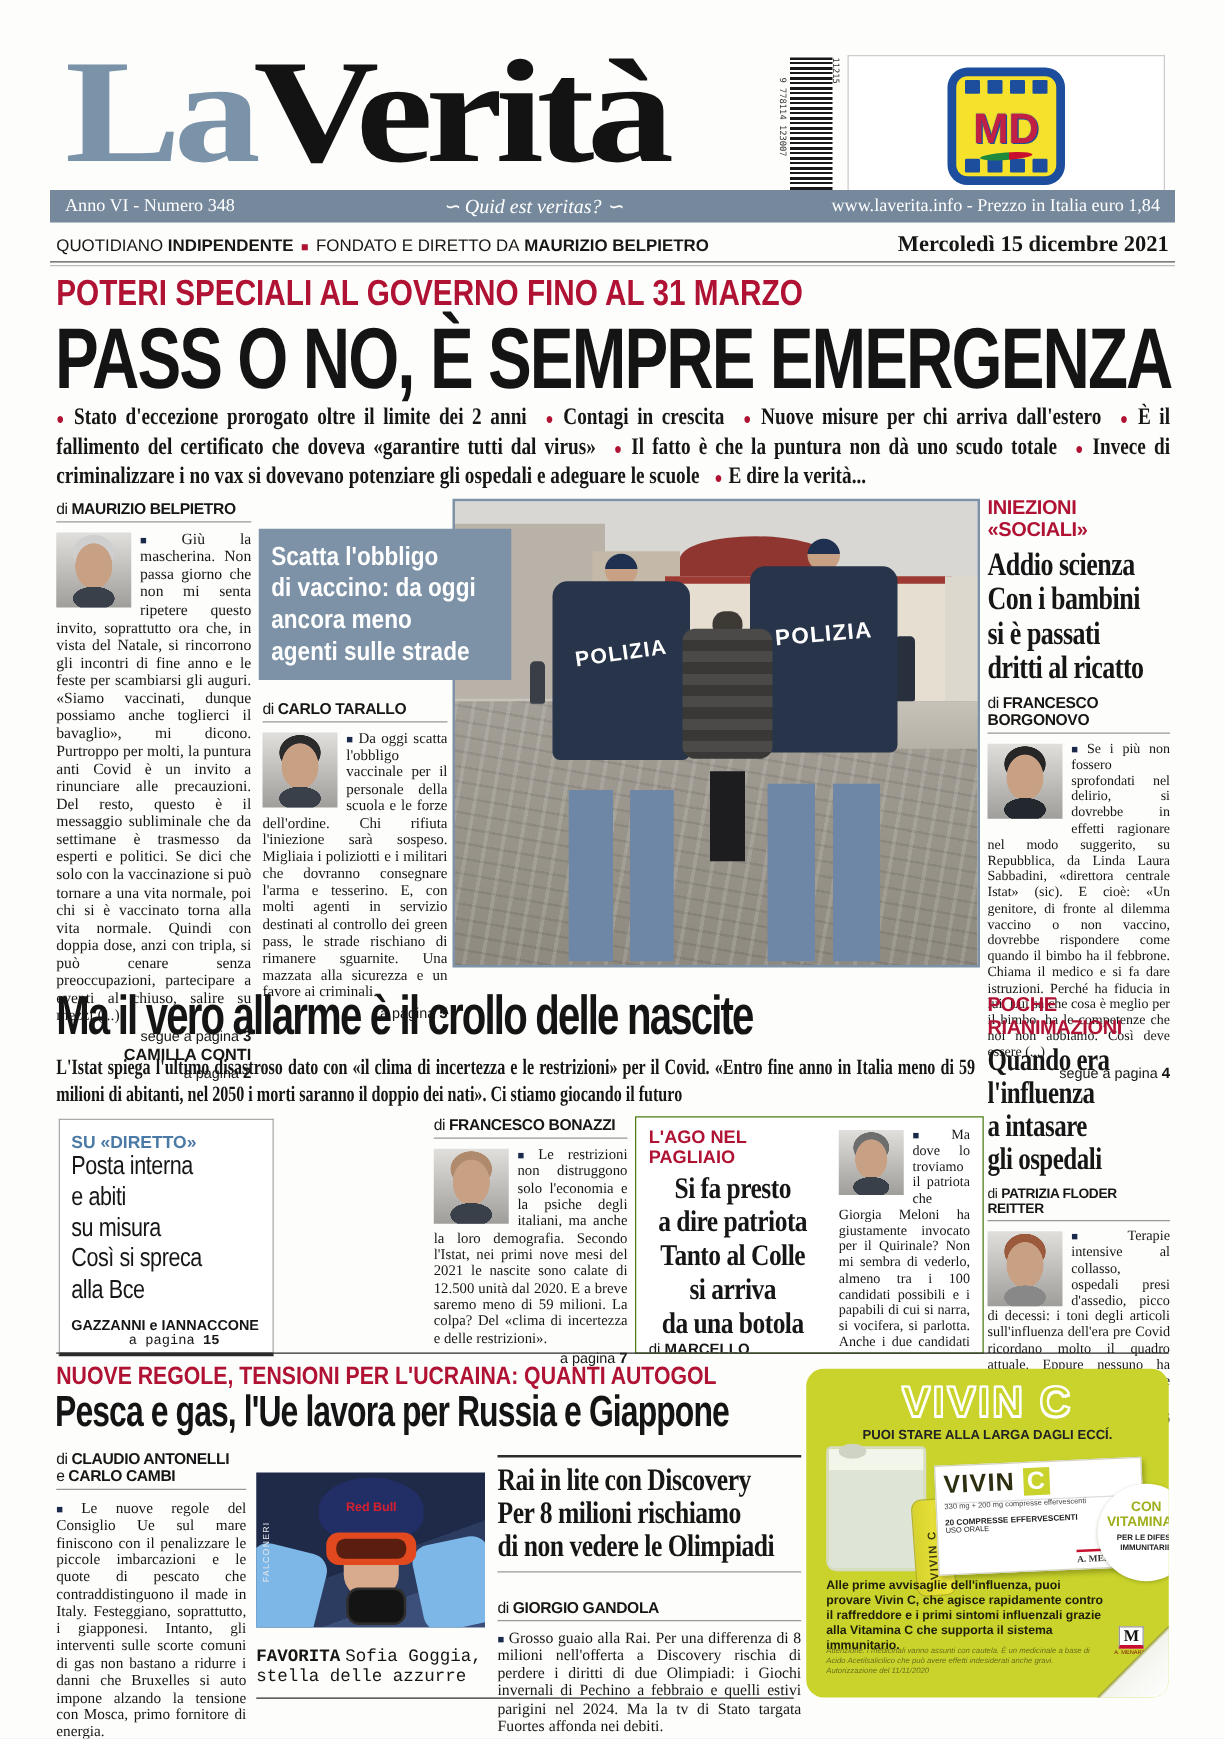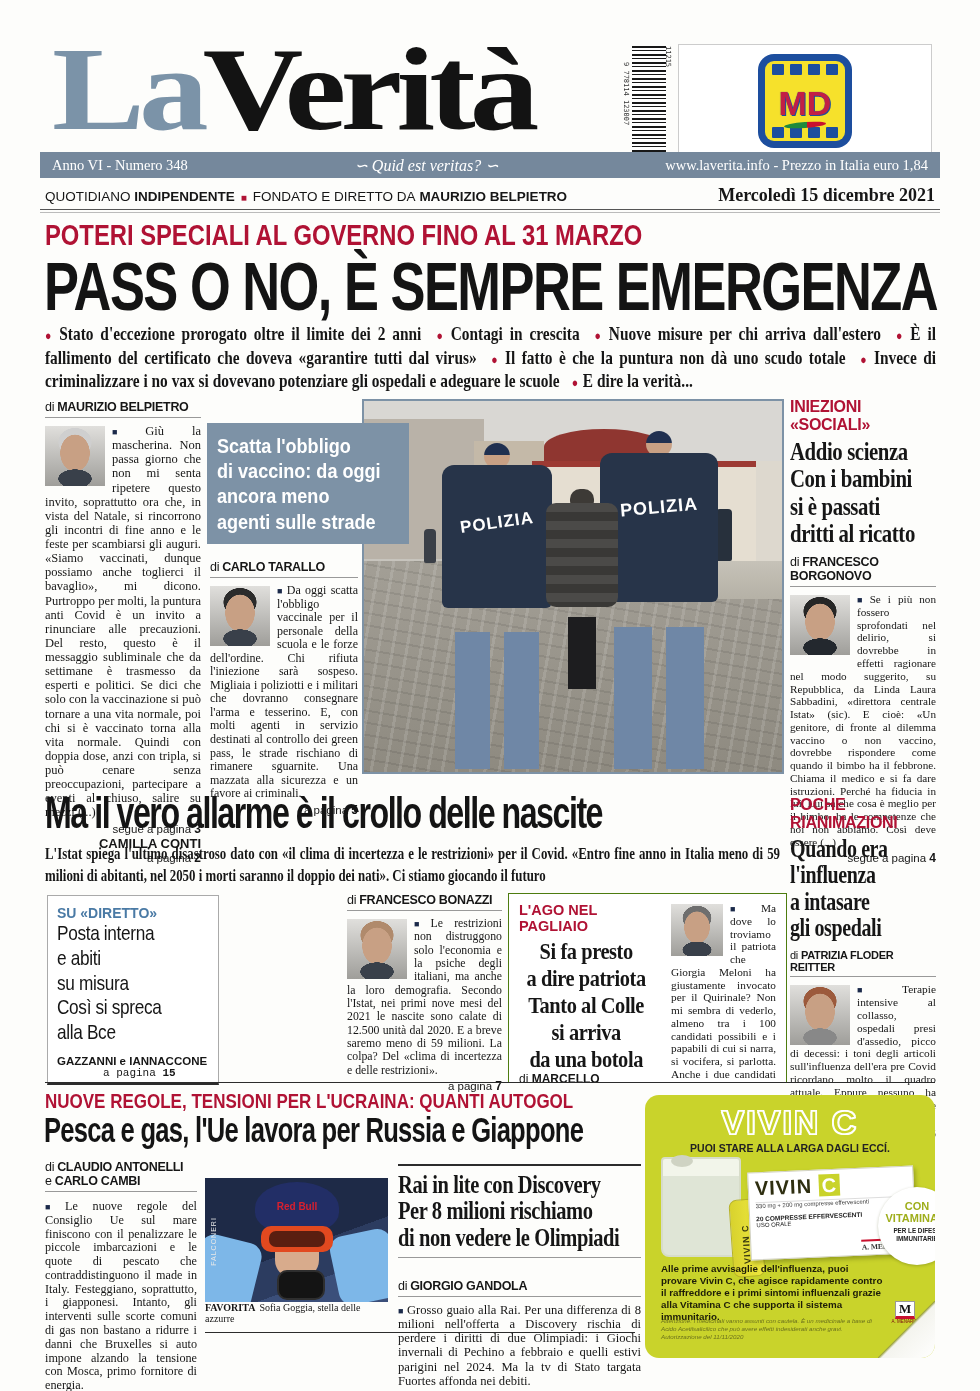--- a/index.html
+++ b/index.html
@@ -113,21 +113,21 @@
       linear-gradient(160deg,#1e2a47 0 55%,#2c3c60 55% 75%,#3b4f7a 75%);
       overflow:hidden;position:relative;}
   .helmet{position:absolute;left:50px;top:4px;width:84px;height:52px;border-radius:50% 50% 42% 42%;background:#222e66;
           text-align:center;color:#d8202f;font-family:"Liberation Sans",sans-serif;font-weight:bold;font-size:10px;line-height:50px;}
   .goggles{position:absolute;left:56px;top:48px;width:72px;height:26px;border-radius:10px;background:#e2491f;}
   .goggles i{position:absolute;inset:5px 8px;background:#5a1e10;border-radius:7px;display:block;}
   .face{position:absolute;left:70px;top:74px;width:44px;height:26px;border-radius:0 0 18px 18px;background:#d8ab8c;}
   .suit{position:absolute;width:62px;height:70px;background:#7db7e8;border-radius:14px;}
   .gloves{position:absolute;left:72px;top:92px;width:44px;height:26px;border-radius:10px;background:#141414;border:2px solid #2e2e2e;}
   .sidelbl{position:absolute;left:-16px;top:60px;transform:rotate(-90deg);color:#e8e8e8;font-family:"Liberation Sans",sans-serif;font-size:7px;letter-spacing:1px;}
-  .cap{font-family:Liberation Serif, serif;font-size:10px;margin-top:0;}
+  .cap{font-family:Liberation Mono, monospace;font-size:14px;margin-top:16px;}
   .cap b{margin-right:4px;}
 
   
   .ad{background:#c9d32b;border-radius:14px;overflow:hidden;}
   .ad .title{font-family:"Liberation Sans",sans-serif;font-weight:bold;font-size:34px;letter-spacing:2px;text-align:center;
      color:#c9d32b;-webkit-text-stroke:1.5px #fff;
      text-shadow:1px 1px 0 #fff,-1px -1px 0 #fff,1px -1px 0 #fff,-1px 1px 0 #fff;}
   .ad .tag{font-family:"Liberation Sans",sans-serif;font-weight:bold;font-size:10.5px;text-align:center;color:#222;}
   .glass{position:absolute;left:16px;top:62px;width:76px;height:96px;border:2px solid #d7dcc9;border-radius:4px 4px 8px 8px;
      background:linear-gradient(#f2f5ea 0 18%,#dfe5d6 18%);}

